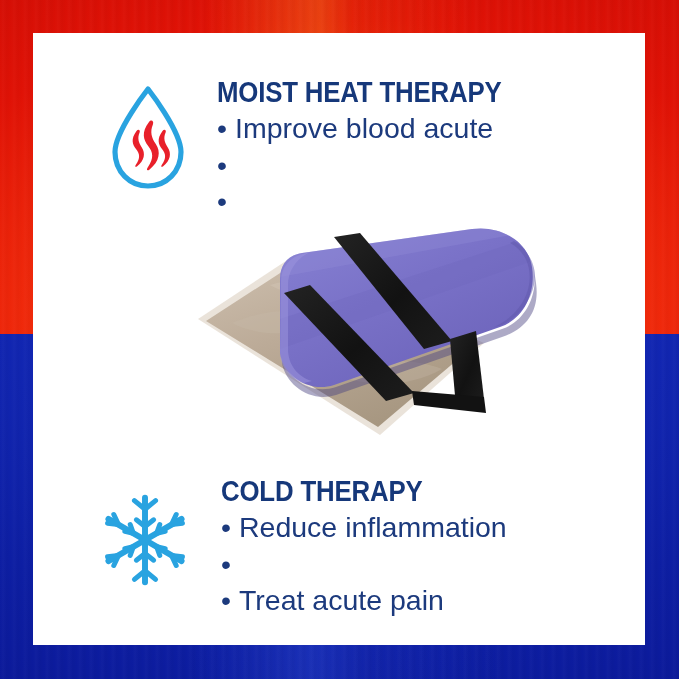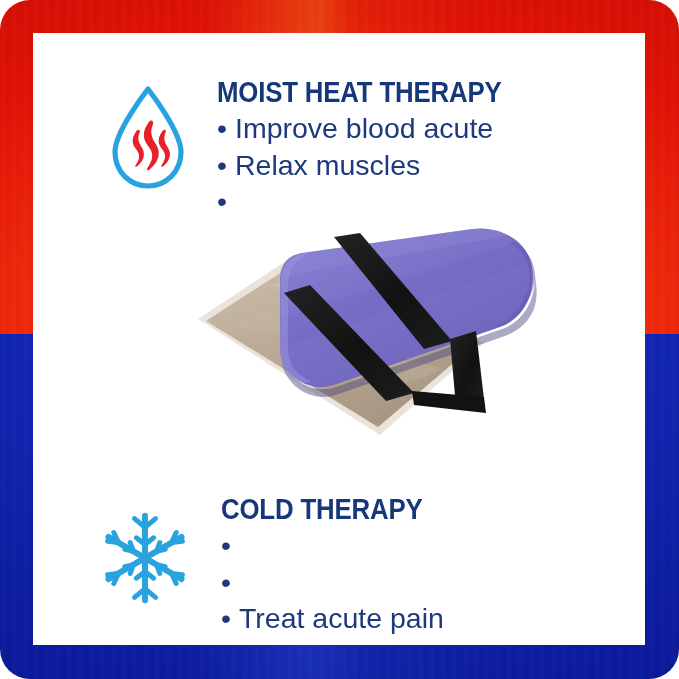--- a/index.html
+++ b/index.html
@@ -12,21 +12,20 @@
     font-family: "Liberation Sans", sans-serif;
   }
 
   
   #infographic {
     position: relative;
     width: 679px;
     height: 679px;
     overflow: hidden;
     background: #ffffff;
-    border-radius: 30px;
   }
 
   
   .border-layer {
     position: absolute;
     left: 0;
     top: 0;
     width: 679px;
     height: 679px;
   }
@@ -148,21 +147,21 @@
     height: 110px;
     margin-top: 6px;
   }
   #heat-section .section-text { padding-left: 26px; }
   #heat-section .section-heading { font-size: 29px; }
   #heat-section .bullet-list li { font-size: 28.5px; }
 
   
   #cold-section {
     left: 64px;
-    top: 443px;
+    top: 425px;
     width: 540px;
     justify-content: space-between;
   }
   #cold-section .section-icon {
     width: 96px;
     height: 100px;
     margin-top: 32px;
   }
   #cold-section .section-text { padding-left: 28px; padding-top: 18px; }
   #cold-section .section-heading { font-size: 29px; }
@@ -208,21 +207,20 @@
 
       <div class="section-text">
         <div class="section-heading">MOIST HEAT THERAPY</div>
         <ul class="bullet-list">
           <li>
             <span class="bullet-dot">•</span>
             <span>Improve blood acute</span>
           </li>
           <li>
             <span class="bullet-dot">•</span>
-            <span>Relax muscles</span>
           </li>
           <li>
             <span class="bullet-dot">•</span>
           </li>
         </ul>
       </div>
     </div>
 
     <div id="product-photo">
       <svg viewBox="0 0 360 230" xmlns="http://www.w3.org/2000/svg">
@@ -327,20 +325,21 @@
             <path d="M62.1 43 L71 41 M62.1 43 L65.4 34"></path>
           </g>
         </svg>
       </div>
 
       <div class="section-text">
         <div class="section-heading">COLD THERAPY</div>
         <ul class="bullet-list">
           <li>
             <span class="bullet-dot">•</span>
+            <span>Reduce inflammation</span>
           </li>
           <li>
             <span class="bullet-dot">•</span>
           </li>
           <li>
             <span class="bullet-dot">•</span>
             <span>Treat acute pain</span>
           </li>
         </ul>
       </div>

